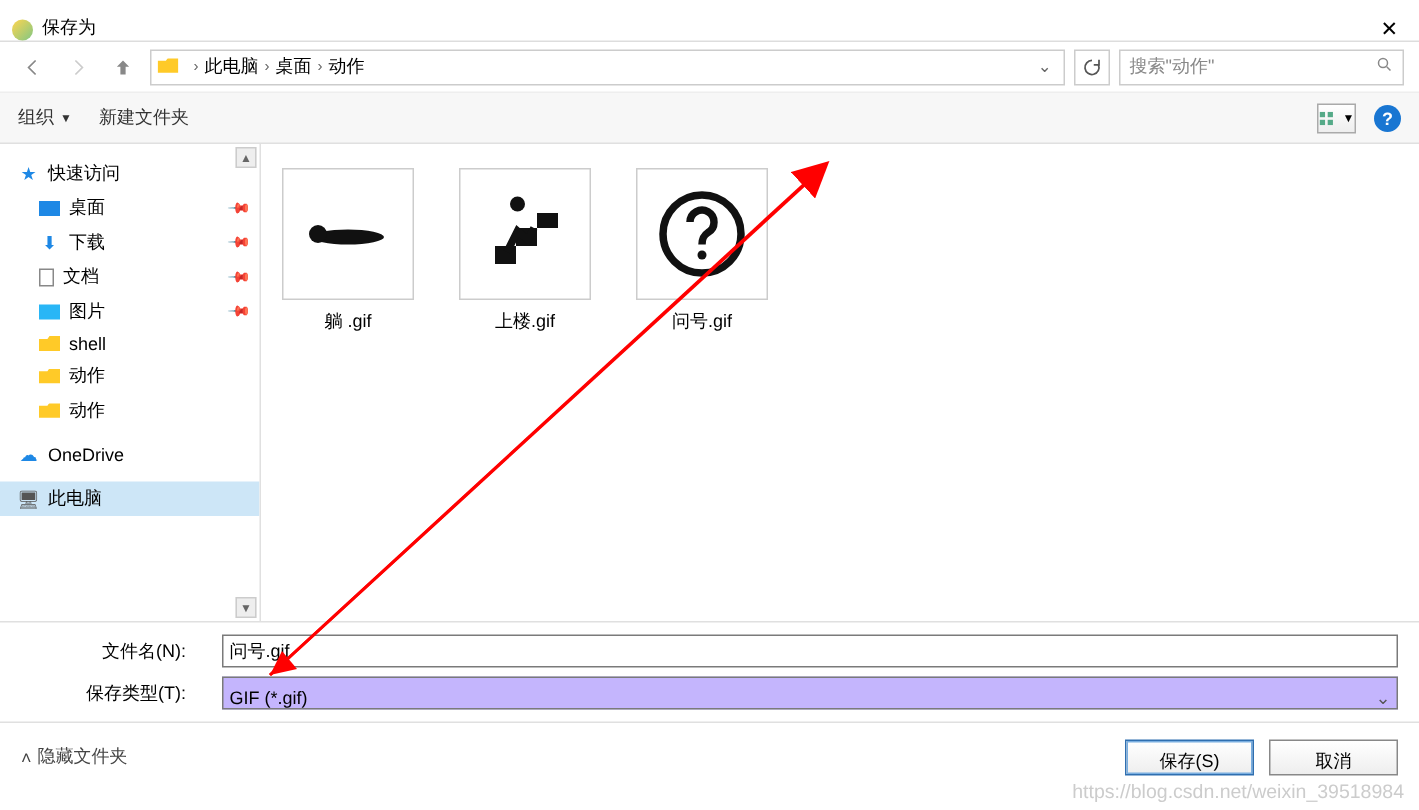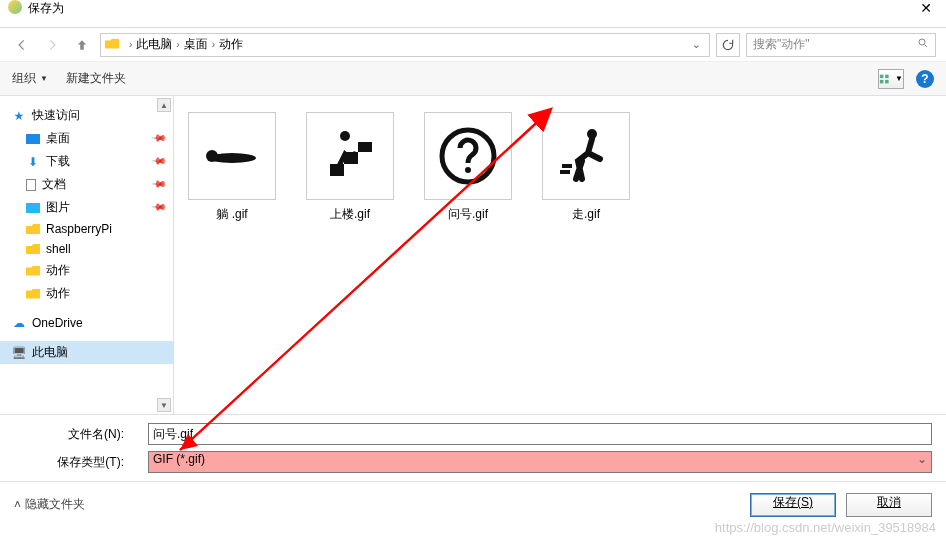--- a/index.html
+++ b/index.html
@@ -1,17 +1,17 @@
 <!DOCTYPE html>
 <html><head>
 <meta charset="utf-8">
 <style>
 * { box-sizing: border-box; margin: 0; padding: 0; font-family: "Segoe UI", "Microsoft YaHei", sans-serif; font-size: 12px; }
 body { background: #fff; width: 946px; height: 540px; overflow: hidden; position: relative; }
-.titlebar { height: 28px; border-bottom: 1px solid #ddd; display: flex; align-items: flex-start; padding: 0 8px; }
+.titlebar { height: 28px; border-bottom: 1px solid #ddd; display: flex; align-items: flex-end; padding: 0 8px; }
 .titlebar .app-icon { width: 14px; height: 14px; border-radius: 50%; background: linear-gradient(135deg,#ffd54f,#81c784); margin-right: 6px; }
 .titlebar .title { flex: 1; }
 .titlebar .close { font-size: 14px; padding: 0 6px; cursor: default; }
 .navbar { height: 34px; display: flex; align-items: center; padding: 0 10px; border-bottom: 1px solid #eee; gap: 6px; }
 .nav-btn { width: 24px; height: 24px; display: flex; align-items: center; justify-content: center; color: #888; }
 .nav-btn svg { width: 14px; height: 14px; }
 .addr-bar { flex: 1; height: 24px; border: 1px solid #ccc; display: flex; align-items: center; padding: 0 4px; background: #fff; }
 .addr-bar .folder-icon { width: 16px; height: 14px; margin-right: 4px; }
 .crumb { display: flex; align-items: center; gap: 2px; }
 .chev { color: #666; font-size: 10px; padding: 0 4px;}
@@ -35,26 +35,26 @@
 .cloud { color:#1e88e5;}
 .file-grid { flex:1; padding: 16px 10px; display: flex; gap: 22px; align-items:flex-start; overflow:auto;}
 .file-item { width: 96px; text-align: center; }
 .thumb { width: 88px; height: 88px; border: 1px solid #ccc; margin:0 auto 6px; display:flex;align-items:center;justify-content:center; background:#fff;}
 .thumb svg { width: 64px; height: 64px; }
 .file-label { font-size: 12px; }
 .bottom-fields { padding: 8px 14px 2px; border-top: 1px solid #e0e0e0; }
 .field-row { display:flex; align-items:center; margin-bottom:6px; gap:20px;}
 .field-label { width: 114px; text-align:right; padding-right:4px;}
 .text-input { flex:1; height:22px; border:1px solid #7a7a7a; padding:0 4px; background:#fff;}
-.combo { flex:1; height:22px; border:1px solid #7a7a7a; padding:0 4px; background:#fca5a5; display:flex;align-items:flex-start;}
+.combo { flex:1; height:22px; border:1px solid #7a7a7a; padding:0 4px; background:#c4b5fd; display:flex;align-items:flex-end;}
 .combo .chev-d { margin-left:auto; color:#555;}
 .footer { height: 46px; border-top:1px solid #e0e0e0; display:flex; align-items:center; padding: 0 14px; gap:10px;}
 .hide-fold { display:flex;align-items:center;gap:4px; color:#444;}
 .footer .spacer { flex:1; }
-.btn { width: 86px; height: 24px; border:1px solid #888; background:linear-gradient(#fff,#eee); display:flex;align-items:flex-start;justify-content:center;text-decoration:underline;}
+.btn { width: 86px; height: 24px; border:1px solid #888; background:linear-gradient(#fff,#eee); display:flex;align-items:flex-end;justify-content:center;}
 .btn.primary { border:1px solid #2f6fb0; box-shadow:0 0 0 1px #79aee0 inset;}
 .red-arrow { position:absolute; pointer-events:none; }
 .watermark { position:absolute; right:10px; bottom:5px; color:#ccc; font-size:13px;}
 .sidebar-scroll-btn{position:absolute;right:2px;width:14px;height:14px;background:#eee;border:1px solid #ccc;display:flex;align-items:center;justify-content:center;font-size:8px;color:#666;}
 </style>
 </head>
 <body>
 
 <div class="titlebar">
   <div class="app-icon"></div>
@@ -148,26 +148,20 @@
       </div>
     <div class="side-item">
         <span class="side-ico" style="background:#29b6f6;width:14px;height:10px"></span>
         <span>图片</span>
         <span class="pin">📌</span>
       </div>
     <div class="side-item">
         <span class="side-ico">
           <span class="folder-y"></span>
         </span>
-        <span>RaspberryPi</span>
-      </div>
-    <div class="side-item">
-        <span class="side-ico">
-          <span class="folder-y"></span>
-        </span>
         <span>shell</span>
       </div>
     <div class="side-item">
         <span class="side-ico">
           <span class="folder-y"></span>
         </span>
         <span>动作</span>
       </div>
     <div class="side-item">
         <span class="side-ico">
@@ -211,30 +205,20 @@
     </div>
     <div class="file-item">
       <div class="thumb">
           <svg viewBox="0 0 64 64">
             <circle cx="32" cy="32" r="26" fill="none" stroke="#111" stroke-width="5"></circle>
             <path d="M24 24a8 8 0 1 1 12 7c-3 2-4 4-4 8" fill="none" stroke="#111" stroke-width="5"></path>
             <circle cx="32" cy="46" r="3" fill="#111"></circle>
           </svg>
         </div>
       <div class="file-label">问号.gif</div>
-    </div>
-    <div class="file-item">
-      <div class="thumb">
-          <svg viewBox="0 0 64 64">
-            <circle cx="38" cy="10" r="5" fill="#111"></circle>
-            <path d="M38 15l-4 14-10 8 4 18M34 29l12 6M28 37l-6 18" stroke="#111" stroke-width="6" fill="none" stroke-linecap="round"></path>
-            <path d="M8 42h10M6 48h10" stroke="#111" stroke-width="4"></path>
-          </svg>
-        </div>
-      <div class="file-label">走.gif</div>
     </div>
   </div>
 </div>
 
 <div class="bottom-fields">
   <div class="field-row">
     <div class="field-label">文件名(N):</div>
     <input class="text-input" value="问号.gif" style="">
   </div>
   <div class="field-row">

